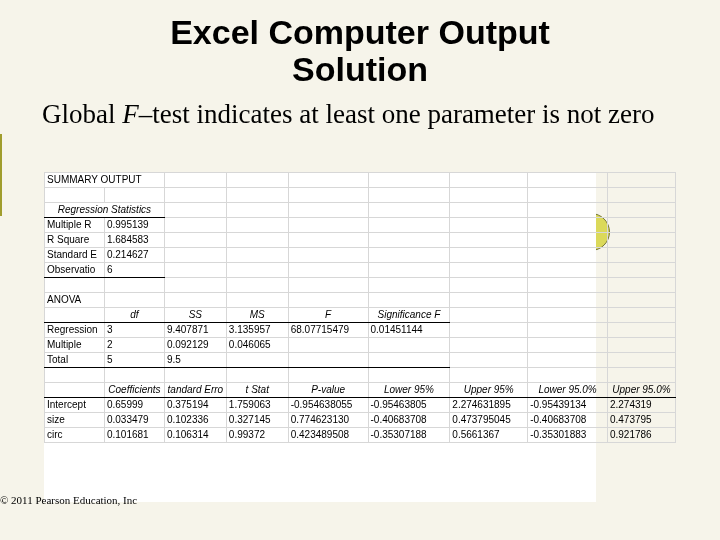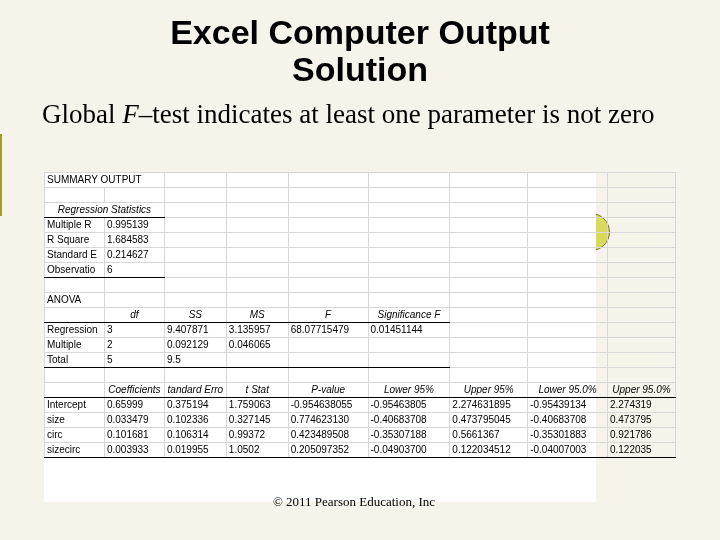--- a/index.html
+++ b/index.html
@@ -95,23 +95,23 @@
     position: absolute;
     width: 0; height: 0;
     border-left: 6px solid transparent;
     border-right: 6px solid transparent;
     border-top: 10px solid #a09d2d;
   }
   .footer {
     position: absolute;
     left: 0; width: 708px;
     top: 494px;
-    text-align: center;
+    text-align: left;
     font-family: "Times New Roman", Times, serif;
-    font-size: 13px;
+    font-size: 11px;
   }
   
   .farrow { left: 330px; top: 248px; width: 1.5px; height: 82px; background:#a09d2d; }
   .farrowh { left: 324px; top: 328px; }
   
   .parrow {
     left: 520px; top: 250px;
     width: 1.5px; height: 92px;
     transform: rotate(28deg);
   }
@@ -348,29 +348,18 @@
         <td>circ</td>
         <td class="rt">0.101681</td>
         <td class="rt">0.106314</td>
         <td class="rt">0.99372</td>
         <td class="rt">0.423489508</td>
         <td class="rt">-0.35307188</td>
         <td class="rt">0.5661367</td>
         <td class="rt">-0.35301883</td>
         <td class="rt">0.921786</td>
       </tr>
-      <tr>
-        <td class="bb">sizecirc</td>
-        <td class="rt bb">0.003933</td>
-        <td class="rt bb">0.019955</td>
-        <td class="rt bb">1.0502</td>
-        <td class="rt bb">0.205097352</td>
-        <td class="rt bb">-0.04903700</td>
-        <td class="rt bb">0.122034512</td>
-        <td class="rt bb">-0.04007003</td>
-        <td class="rt bb">0.122035</td>
-      </tr>
     </tbody>
       </table>
   </div>
 
   <div class="footer">© 2011 Pearson Education, Inc</div>
 </div>
 
 </body></html>

